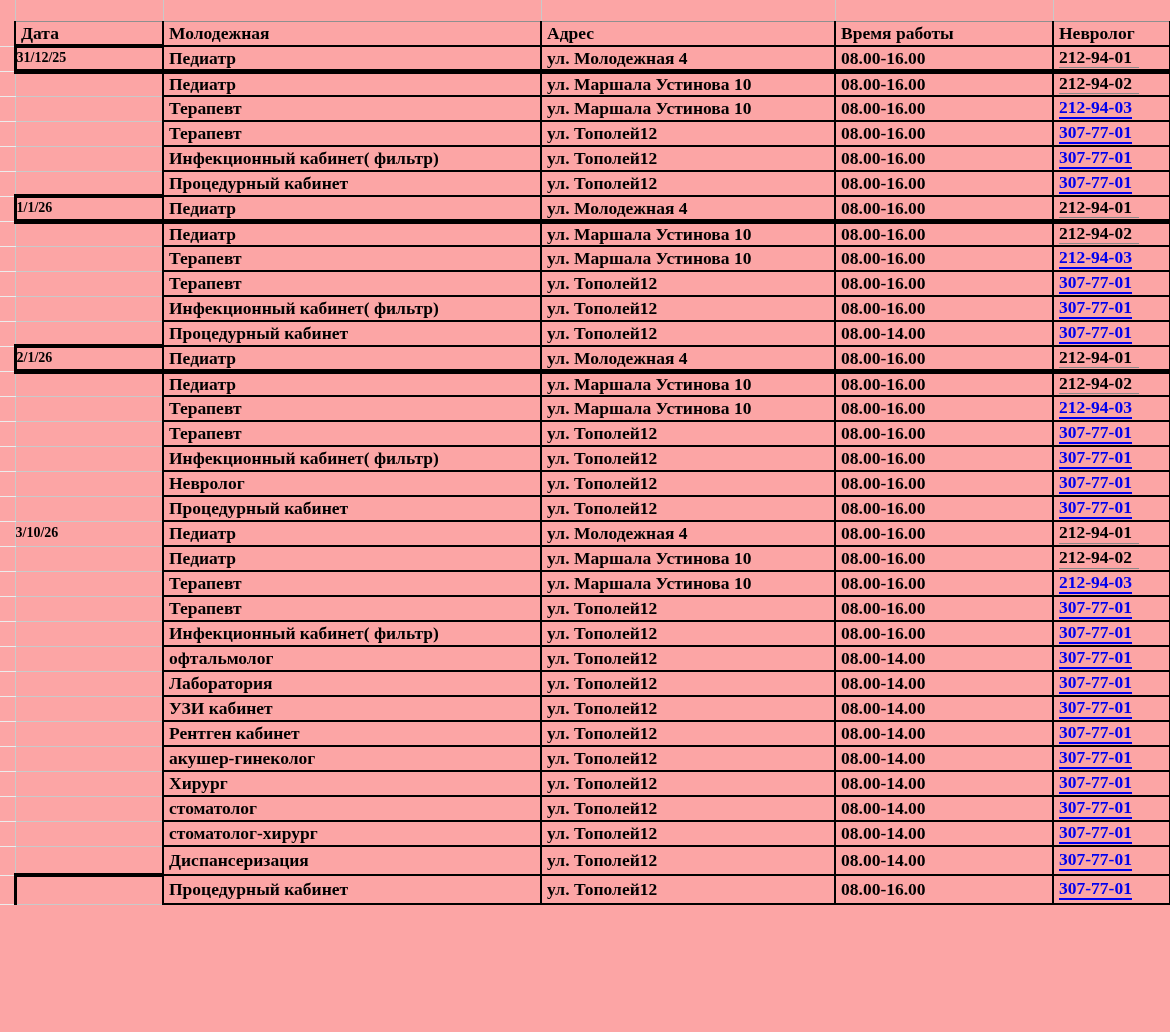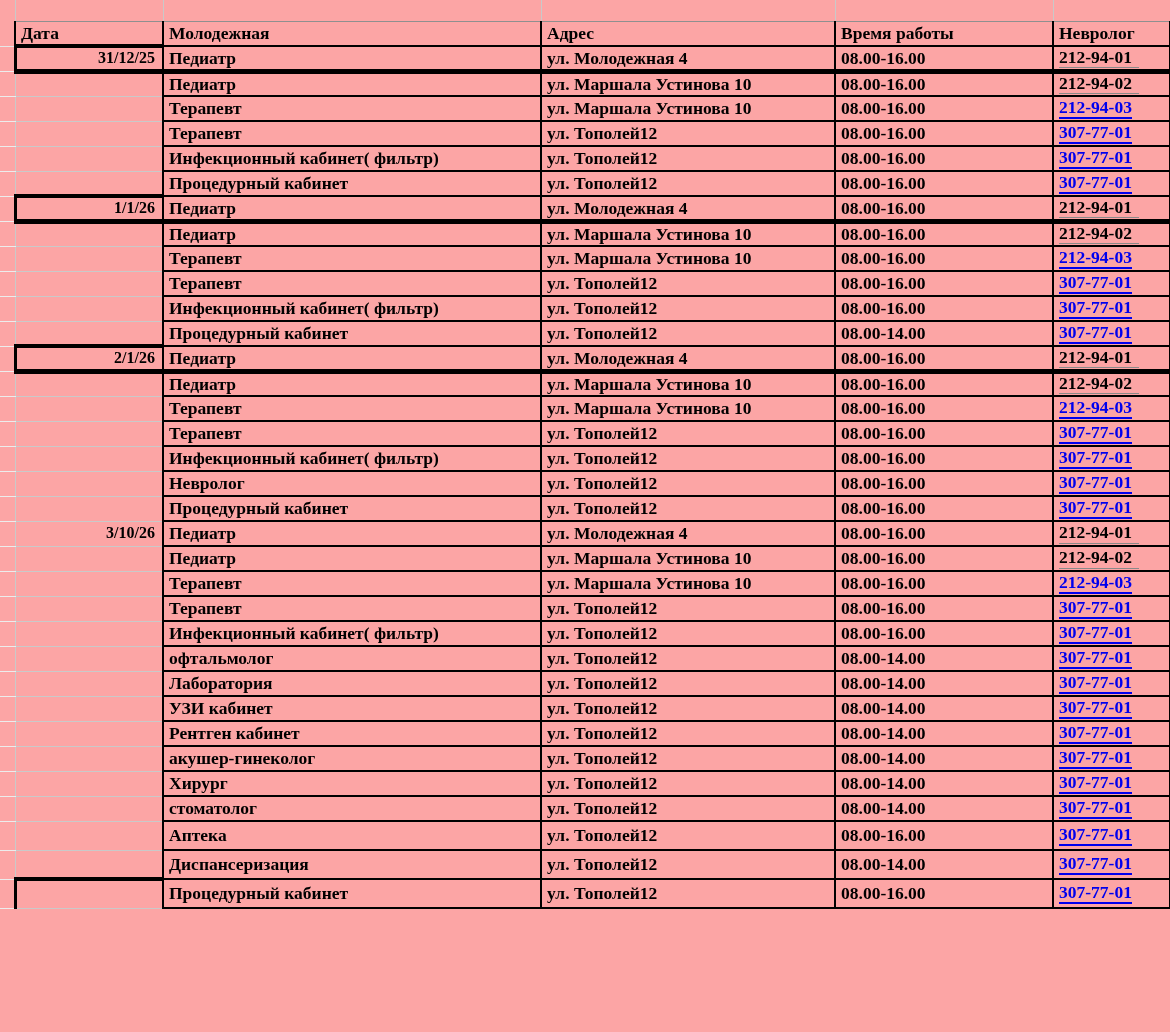--- a/index.html
+++ b/index.html
@@ -47,22 +47,22 @@
   
   td.c-text {
     height: 25px;
     font-size: 17.5px;
     padding: 0 5px;
     border: 2px solid var(--line, #000);
   }
   
   td.c-date {
     height: 25px;
-    font-size: 16px;
-    text-align: right;
+    font-size: 14px;
+    text-align: left;
     padding: 0 7px 0 0;
     border-bottom: 1px solid var(--grid, #c9c9c9);
   }
   td.c-date.boxed {
     border-top: 4px solid var(--line, #000);
     border-left: 3px solid var(--line, #000);
     border-bottom: 5px solid var(--line, #000);
   }
   td.c-date.next-box {
     border-top: 4px solid var(--line, #000);
@@ -421,26 +421,26 @@
         <tr>
     <td class="sliver"></td>
     <td class="c-date"></td>
     <td class="c-text">стоматолог</td>
     <td class="c-text">ул. Тополей12</td>
     <td class="c-text">08.00-14.00</td>
     <td class="c-text c-phone">
       <span class="link">307-77-01</span>
     </td>
   </tr>
-        <tr class="tall">
-    <td class="sliver"></td>
-    <td class="c-date"></td>
-    <td class="c-text">Аптека</td>
-    <td class="c-text">ул. Тополей12</td>
-    <td class="c-text">08.00-16.00</td>
+        <tr>
+    <td class="sliver"></td>
+    <td class="c-date"></td>
+    <td class="c-text">стоматолог-хирург</td>
+    <td class="c-text">ул. Тополей12</td>
+    <td class="c-text">08.00-14.00</td>
     <td class="c-text c-phone">
       <span class="link">307-77-01</span>
     </td>
   </tr>
         <tr class="tall">
     <td class="sliver"></td>
     <td class="c-date"></td>
     <td class="c-text">Диспансеризация</td>
     <td class="c-text">ул. Тополей12</td>
     <td class="c-text">08.00-14.00</td>

